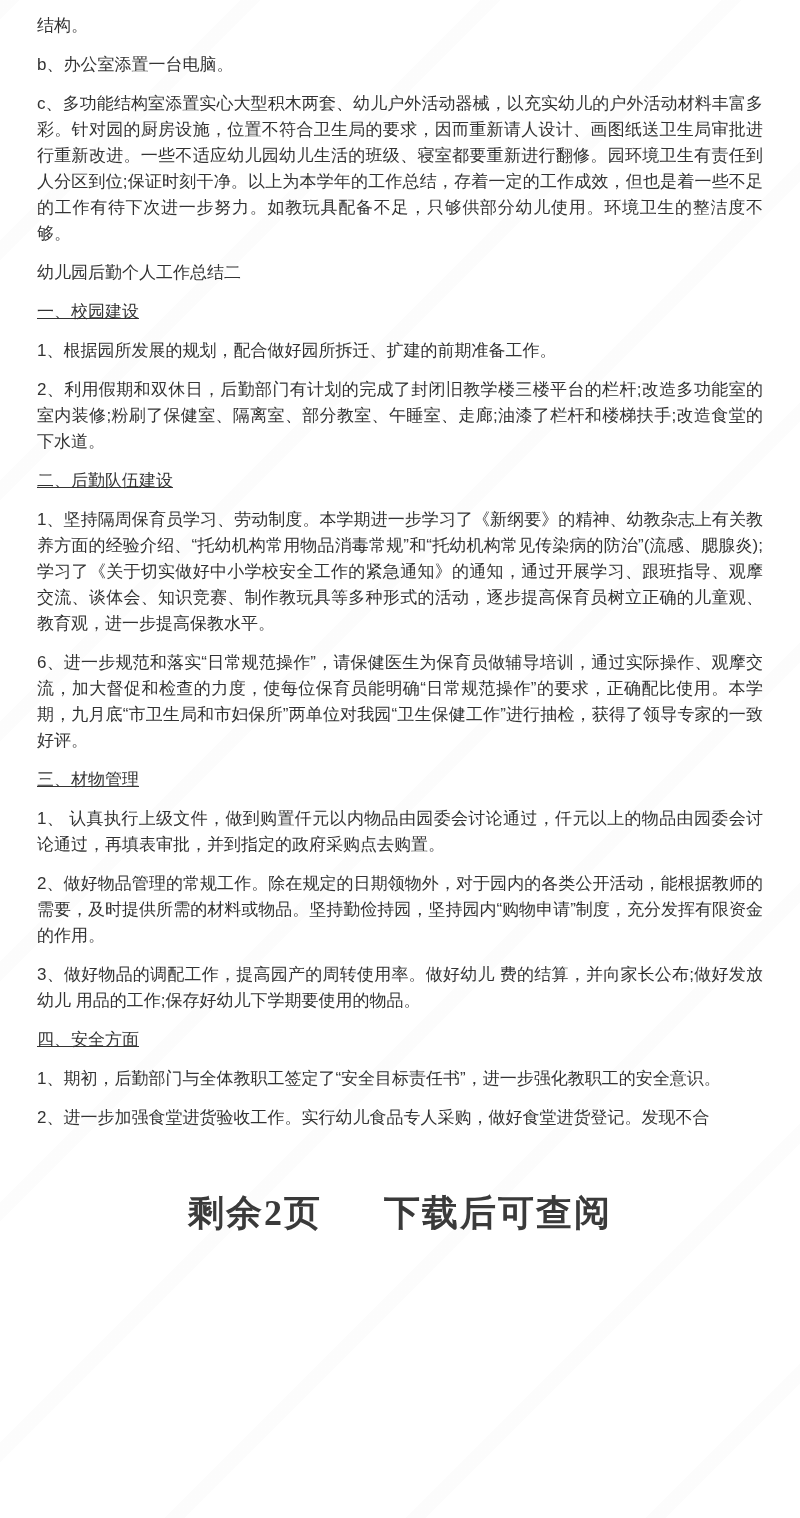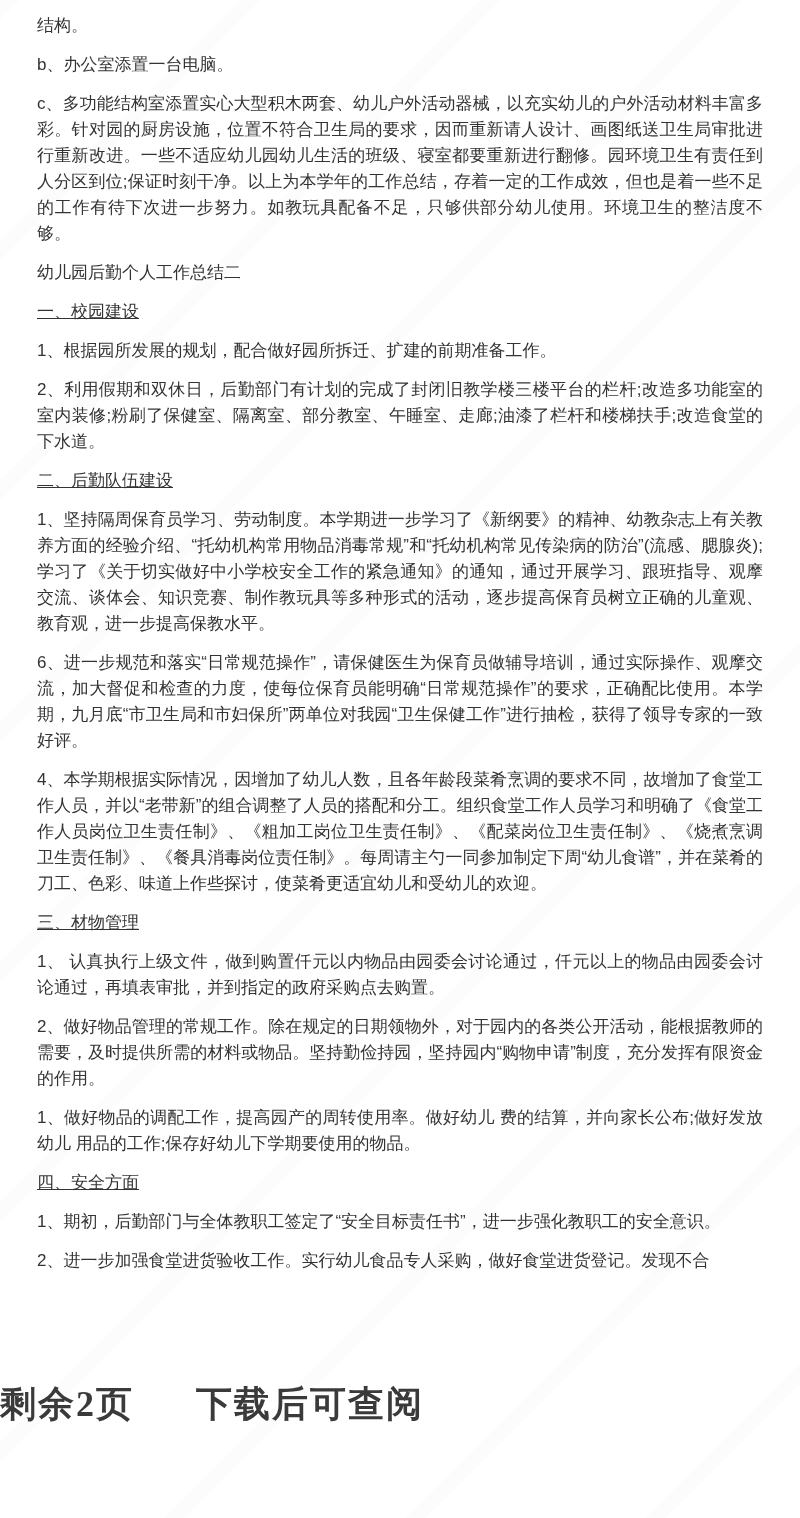--- a/index.html
+++ b/index.html
@@ -40,22 +40,22 @@
   
   .gap-top-lg {
     margin-top: 54px;
   }
   
   .sec {
     margin-top: 33px;
     text-decoration: underline;
   }
   .footer {
-    margin-top: 106px;
-    text-align: left;
+    margin-top: 58px;
+    text-align: center;
     font-size: 36px;
     font-weight: bold;
     color: #3a3a3a;
     letter-spacing: 2px;
     font-family: "Liberation Serif", serif;
   }
   .footer .spacer {
     display: inline-block;
     width: 62px;
   }
@@ -69,26 +69,25 @@
   <p class="gap-top-lg">c、多功能结构室添置实心大型积木两套、幼儿户外活动器械，以充实幼儿的户外活动材料丰富多彩。针对园的厨房设施，位置不符合卫生局的要求，因而重新请人设计、画图纸送卫生局审批进行重新改进。一些不适应幼儿园幼儿生活的班级、寝室都要重新进行翻修。园环境卫生有责任到人分区到位;保证时刻干净。以上为本学年的工作总结，存着一定的工作成效，但也是着一些不足的工作有待下次进一步努力。如教玩具配备不足，只够供部分幼儿使用。环境卫生的整洁度不够。</p>
   <p>幼儿园后勤个人工作总结二</p>
 
   <p class="sec">一、校园建设</p>
   <p>1、根据园所发展的规划，配合做好园所拆迁、扩建的前期准备工作。</p>
   <p>2、利用假期和双休日，后勤部门有计划的完成了封闭旧教学楼三楼平台的栏杆;改造多功能室的室内装修;粉刷了保健室、隔离室、部分教室、午睡室、走廊;油漆了栏杆和楼梯扶手;改造食堂的下水道。</p>
 
   <p class="sec">二、后勤队伍建设</p>
   <p>1、坚持隔周保育员学习、劳动制度。本学期进一步学习了《新纲要》的精神、幼教杂志上有关教养方面的经验介绍、“托幼机构常用物品消毒常规”和“托幼机构常见传染病的防治”(流感、腮腺炎);学习了《关于切实做好中小学校安全工作的紧急通知》的通知，通过开展学习、跟班指导、观摩交流、谈体会、知识竞赛、制作教玩具等多种形式的活动，逐步提高保育员树立正确的儿童观、教育观，进一步提高保教水平。</p>
   <p>6、进一步规范和落实“日常规范操作”，请保健医生为保育员做辅导培训，通过实际操作、观摩交流，加大督促和检查的力度，使每位保育员能明确“日常规范操作”的要求，正确配比使用。本学期，九月底“市卫生局和市妇保所”两单位对我园“卫生保健工作”进行抽检，获得了领导专家的一致好评。</p>
-  <p>4、本学期根据实际情况，因增加了幼儿人数，且各年龄段菜肴烹调的要求不同，故增加了食堂工作人员，并以“老带新”的组合调整了人员的搭配和分工。组织食堂工作人员学习和明确了《食堂工作人员岗位卫生责任制》、《粗加工岗位卫生责任制》、《配菜岗位卫生责任制》、《烧煮烹调卫生责任制》、《餐具消毒岗位责任制》。每周请主勺一同参加制定下周“幼儿食谱”，并在菜肴的刀工、色彩、味道上作些探讨，使菜肴更适宜幼儿和受幼儿的欢迎。</p>
 
   <p class="sec">三、材物管理</p>
   <p>1、 认真执行上级文件，做到购置仟元以内物品由园委会讨论通过，仟元以上的物品由园委会讨论通过，再填表审批，并到指定的政府采购点去购置。</p>
   <p>2、做好物品管理的常规工作。除在规定的日期领物外，对于园内的各类公开活动，能根据教师的需要，及时提供所需的材料或物品。坚持勤俭持园，坚持园内“购物申请”制度，充分发挥有限资金的作用。</p>
-  <p>1、做好物品的调配工作，提高园产的周转使用率。做好幼儿 费的结算，并向家长公布;做好发放幼儿 用品的工作;保存好幼儿下学期要使用的物品。</p>
+  <p>3、做好物品的调配工作，提高园产的周转使用率。做好幼儿 费的结算，并向家长公布;做好发放幼儿 用品的工作;保存好幼儿下学期要使用的物品。</p>
 
   <p class="sec">四、安全方面</p>
   <p>1、期初，后勤部门与全体教职工签定了“安全目标责任书”，进一步强化教职工的安全意识。</p>
   <p>2、进一步加强食堂进货验收工作。实行幼儿食品专人采购，做好食堂进货登记。发现不合</p>
 </div>
 
 <div class="footer">
   <span>剩余2页</span><span class="spacer"></span><span>下载后可查阅</span>
 </div>
 

